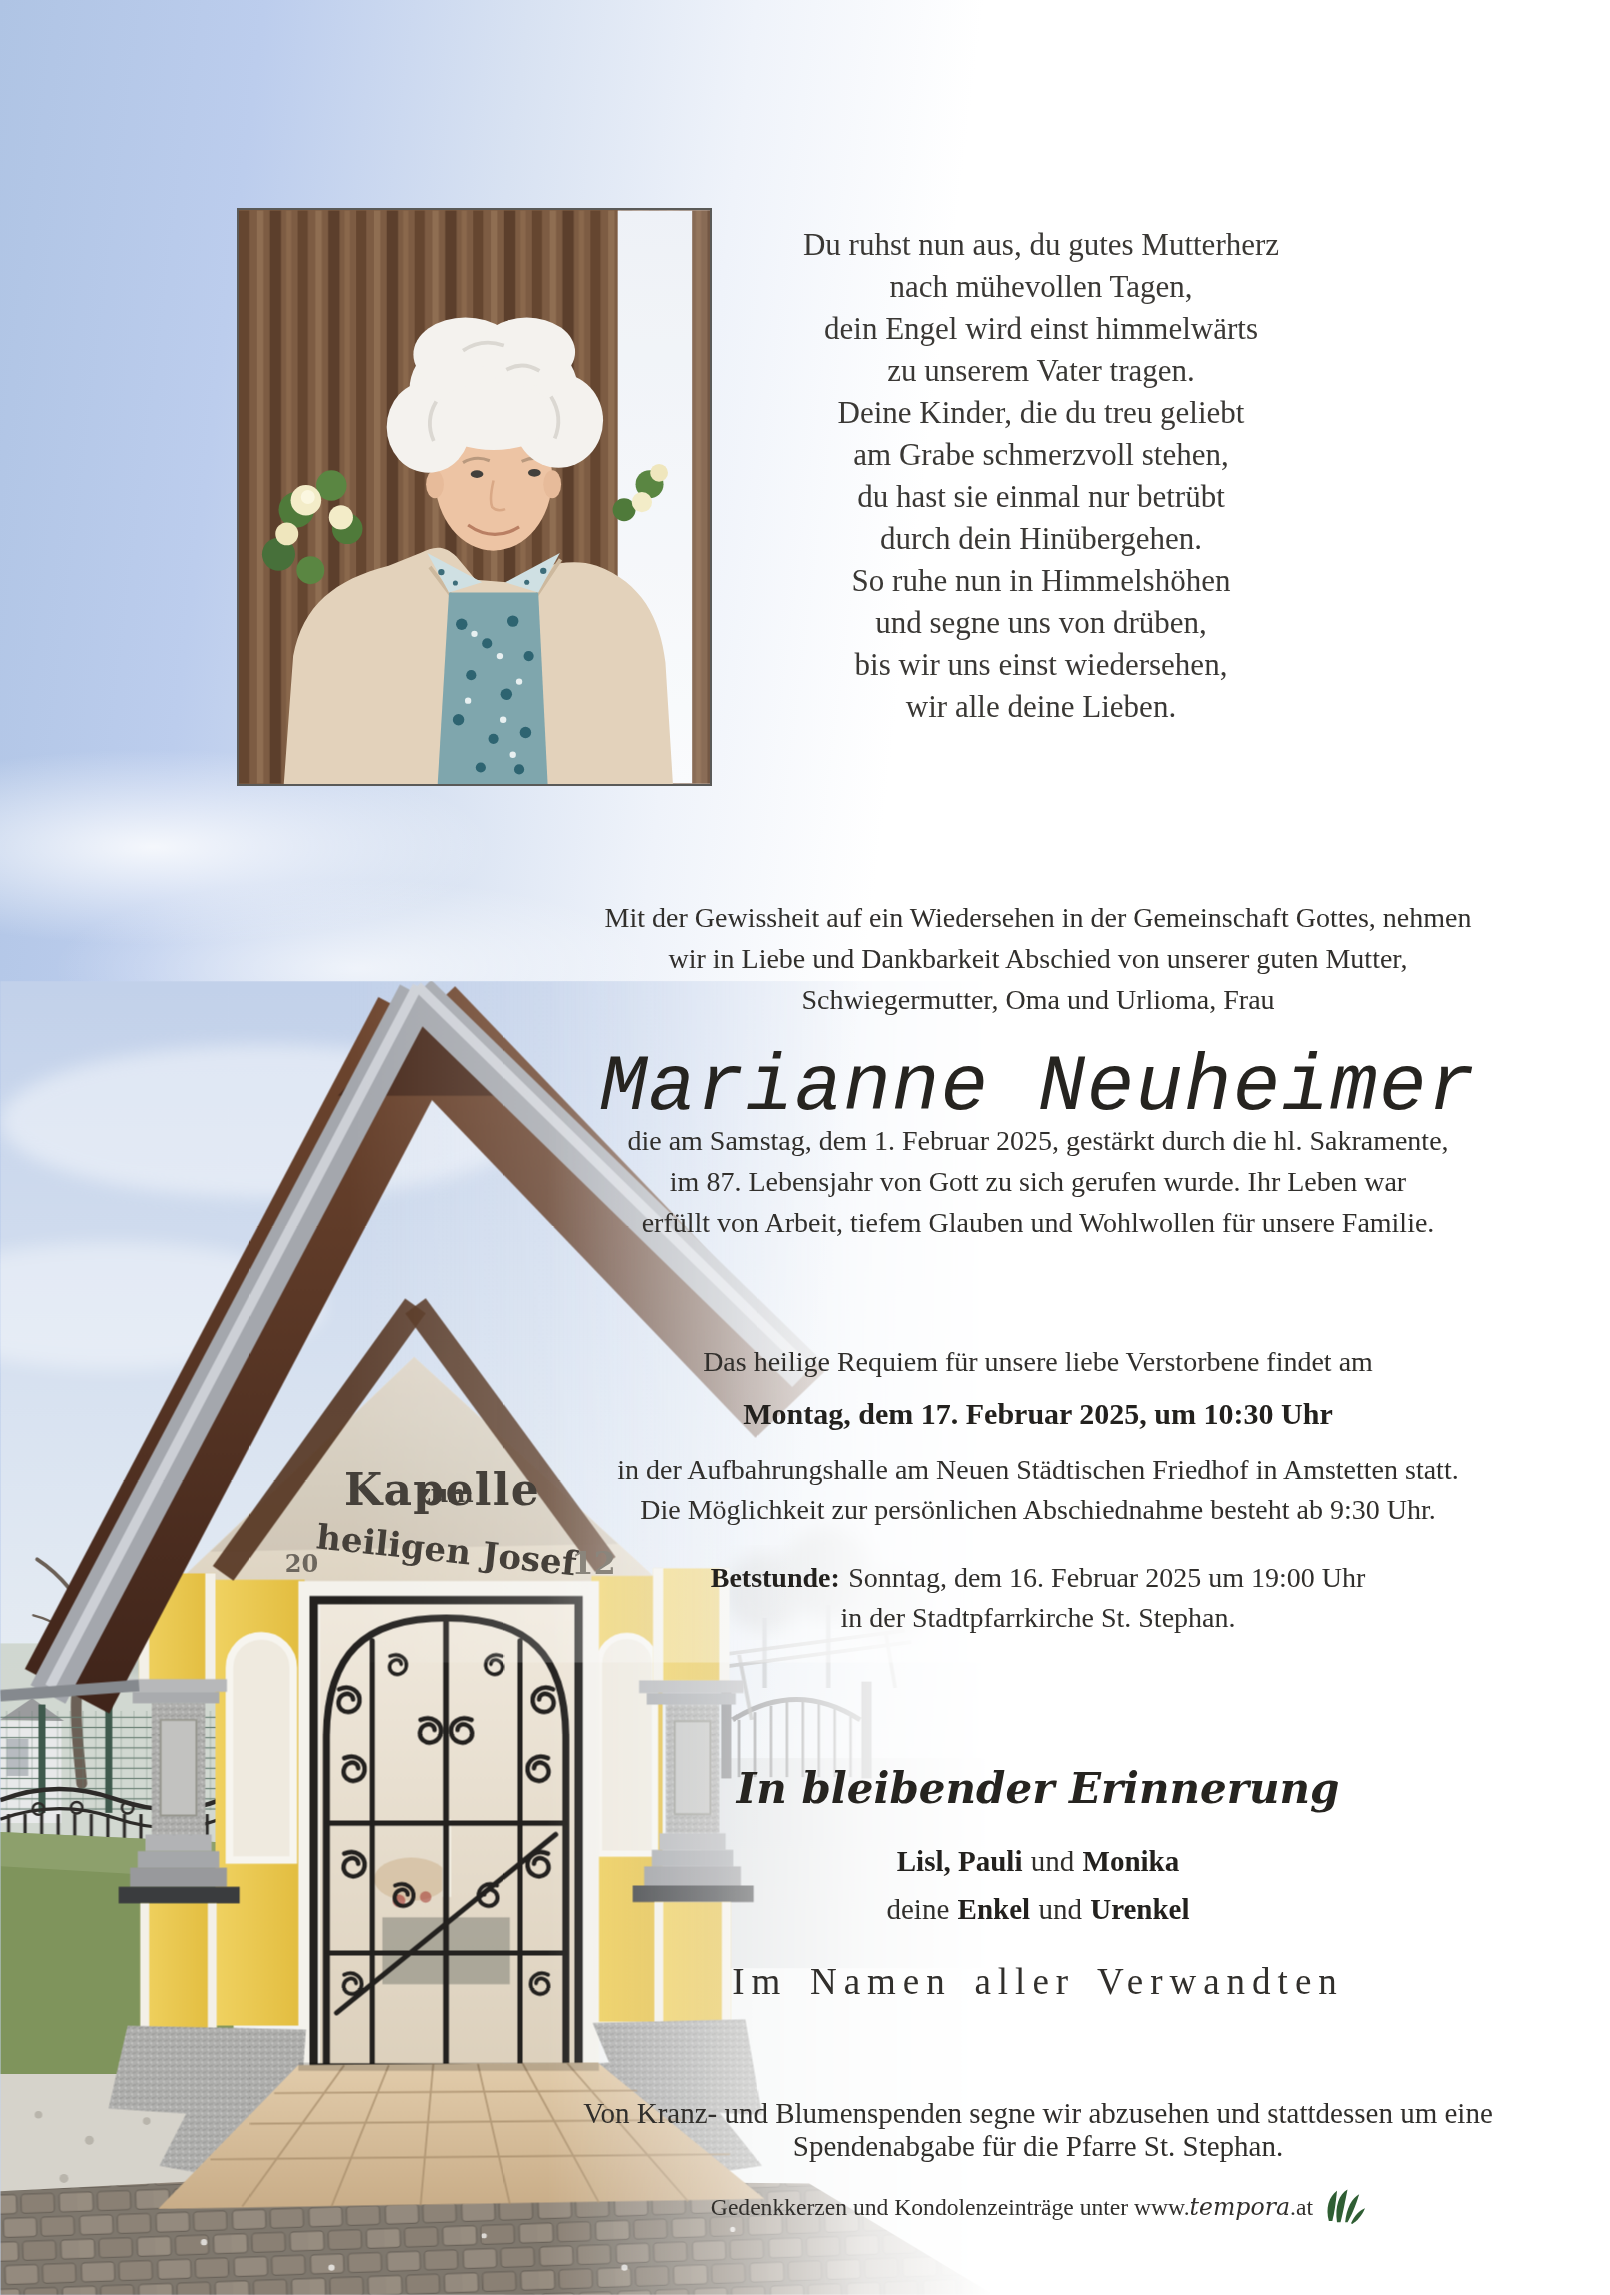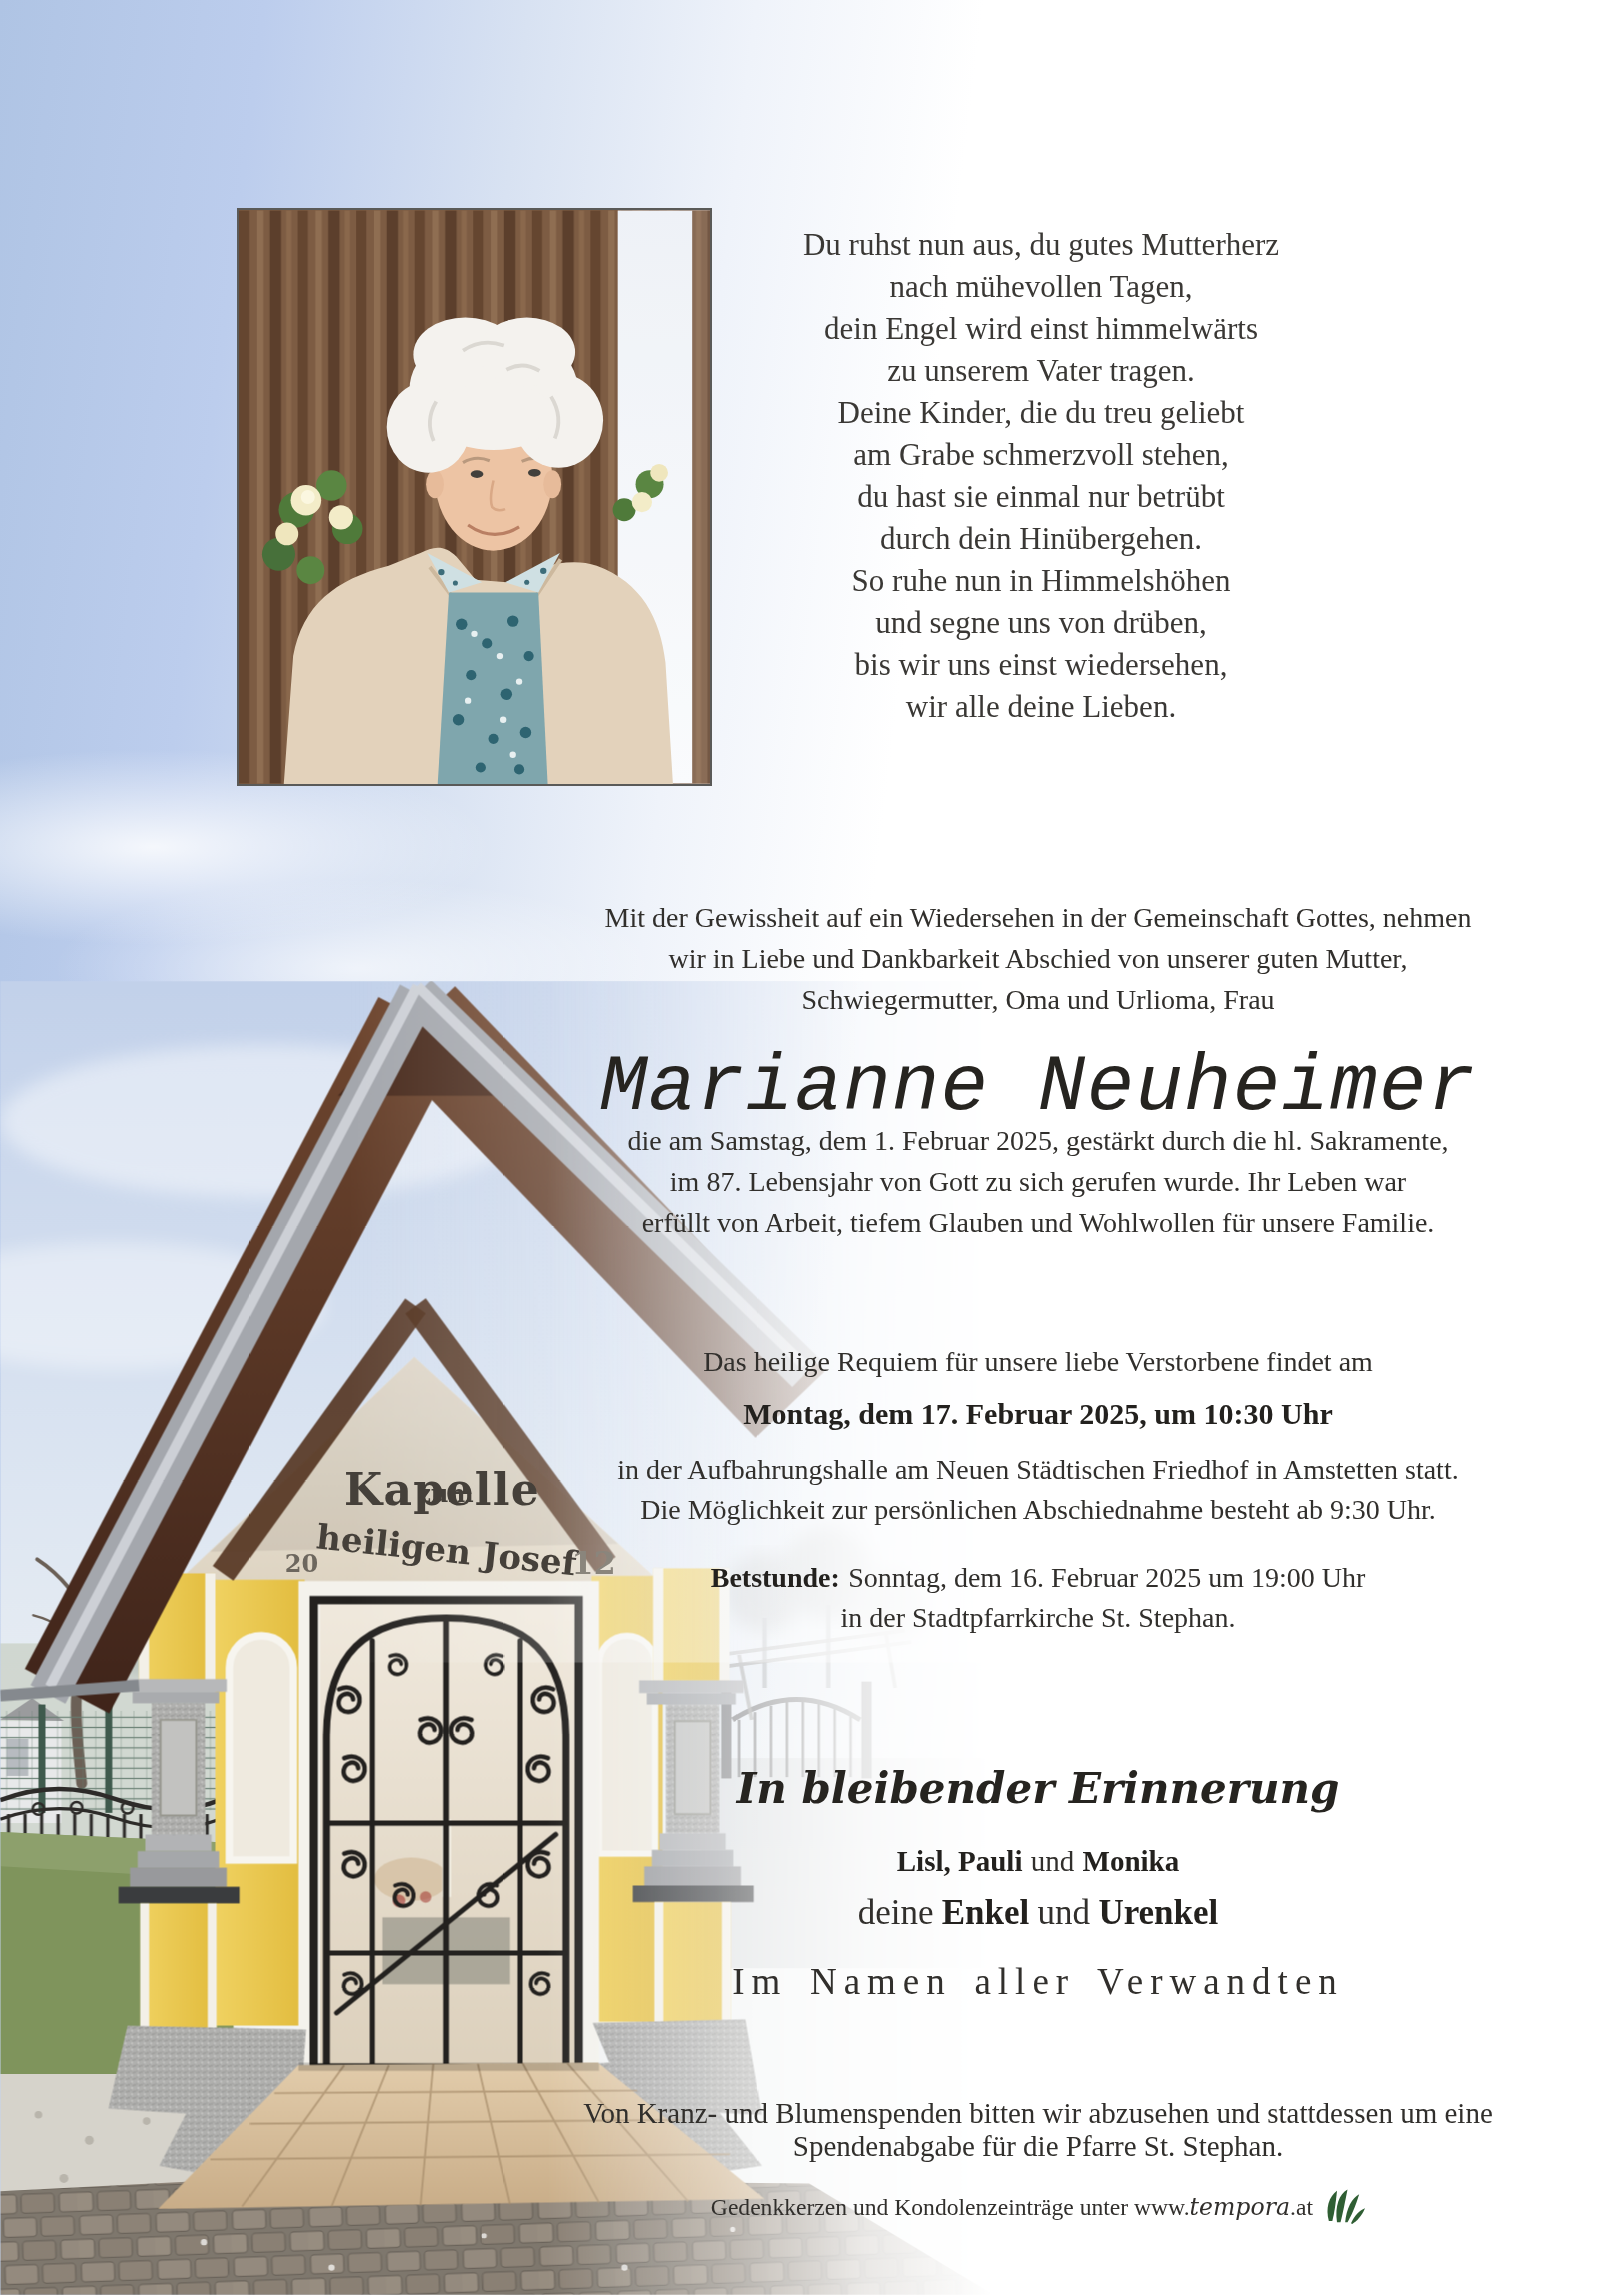--- a/index.html
+++ b/index.html
@@ -31,21 +31,21 @@
   .name{top:1037px;font-family:Liberation Mono, monospace;font-style:italic;font-size:79px;line-height:102px;color:#262420;letter-spacing:1.3px;}
   .life{top:1120px;font-size:28px;line-height:41px;}
   .req-intro{top:1346px;font-size:28px;}
   .req-date{top:1397px;font-size:30px;font-weight:700;color:#23211e;}
   .req-loc{top:1450px;font-size:28px;line-height:40px;}
   .betstunde{top:1558px;font-size:28px;line-height:40px;}
   .b{font-weight:700;color:#23211e;}
   .wordrow{display:flex;gap:8.3px;justify-content:center;}
   .remember{top:1764px;font-family:"DejaVu Serif",serif;font-style:italic;font-weight:700;font-size:42px;color:#262420;}
   .mourners{top:1845px;font-size:29px;text-align:right;}
-  .grandkids{top:1893px;font-size:35px;}
+  .grandkids{top:1893px;font-size:29px;}
   .family{top:1960px;font-size:37px;letter-spacing:7px;word-spacing:6.4px;}
   .donation{top:2097px;font-size:29px;line-height:33px;}
   .footer{top:2193px;font-size:23.6px;display:flex;justify-content:center;align-items:flex-start;gap:10.2px;}
   .footer .brand{font-style:italic;font-family:"DejaVu Serif",serif;}
   .leaf{width:42px;height:37px;transform:translateY(-5.1px);}
 </style>
 </head>
 <body>
 
 <div class="page">
@@ -493,21 +493,21 @@
       <span>deine</span>
       <span class="b">Enkel</span>
       <span>und</span>
       <span class="b">Urenkel</span>
     </div>
   </div>
 
   <div class="txt col family">Im Namen aller Verwandten</div>
 
   <div class="txt col donation">
-    <div>Von Kranz- und Blumenspenden bitten wir abzusehen und stattdessen um eine</div>
+    <div>Von Kranz- und Blumenspenden segne wir abzusehen und stattdessen um eine</div>
     <div>Spendenabgabe für die Pfarre St. Stephan.</div>
   </div>
 
   <div class="txt col footer">
     <div>
       <span>Gedenkkerzen und Kondolenzeinträge unter www.</span><span class="brand">tempora</span><span>.at</span>
     </div>
     <svg class="leaf" viewBox="0 0 72 62" xmlns="http://www.w3.org/2000/svg">
       <g fill="#2f5e33">
         <path d="M10,56 C4,34 10,14 24,4 C22,24 20,40 16,56 Z"></path>

